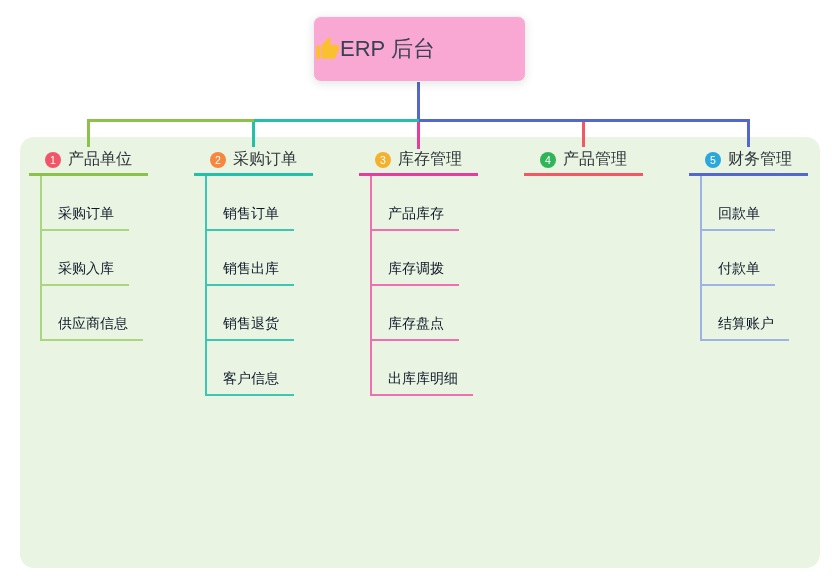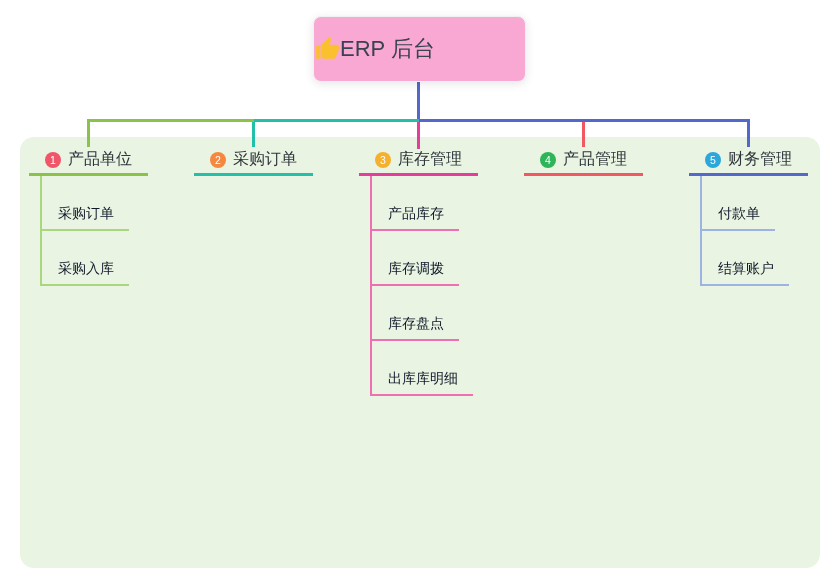--- a/index.html
+++ b/index.html
@@ -116,27 +116,44 @@
       <span class="badge">1</span>
       <span class="branch-label">产品单位</span>
     </div>
     <div class="children">
           <div class="child">
             <span>采购订单</span>
           </div>
           <div class="child">
             <span>采购入库</span>
           </div>
+          <div class="child">
+            <span>供应商信息</span>
+          </div>
         </div>
   </div>
       <div class="branch" style="left: 194px; --hc: #24bfa8; --bc: #f6873f; --cc: #3cc7b4;">
     <div class="branch-header">
       <span class="badge">2</span>
       <span class="branch-label">采购订单</span>
     </div>
+    <div class="children">
+          <div class="child">
+            <span>销售订单</span>
+          </div>
+          <div class="child">
+            <span>销售出库</span>
+          </div>
+          <div class="child">
+            <span>销售退货</span>
+          </div>
+          <div class="child">
+            <span>客户信息</span>
+          </div>
+        </div>
   </div>
       <div class="branch" style="left: 359px; --hc: #e53d9b; --bc: #f5b02e; --cc: #ef6fb3;">
     <div class="branch-header">
       <span class="badge">3</span>
       <span class="branch-label">库存管理</span>
     </div>
     <div class="children">
           <div class="child">
             <span>产品库存</span>
           </div>
@@ -157,20 +174,23 @@
       <span class="branch-label">产品管理</span>
     </div>
   </div>
       <div class="branch" style="left: 689px; --hc: #5468cb; --bc: #2ba7dc; --cc: #9db3e3;">
     <div class="branch-header">
       <span class="badge">5</span>
       <span class="branch-label">财务管理</span>
     </div>
     <div class="children">
           <div class="child">
+            <span>回款单</span>
+          </div>
+          <div class="child">
             <span>付款单</span>
           </div>
           <div class="child">
             <span>结算账户</span>
           </div>
         </div>
   </div>
     </div>
 </div>
 

